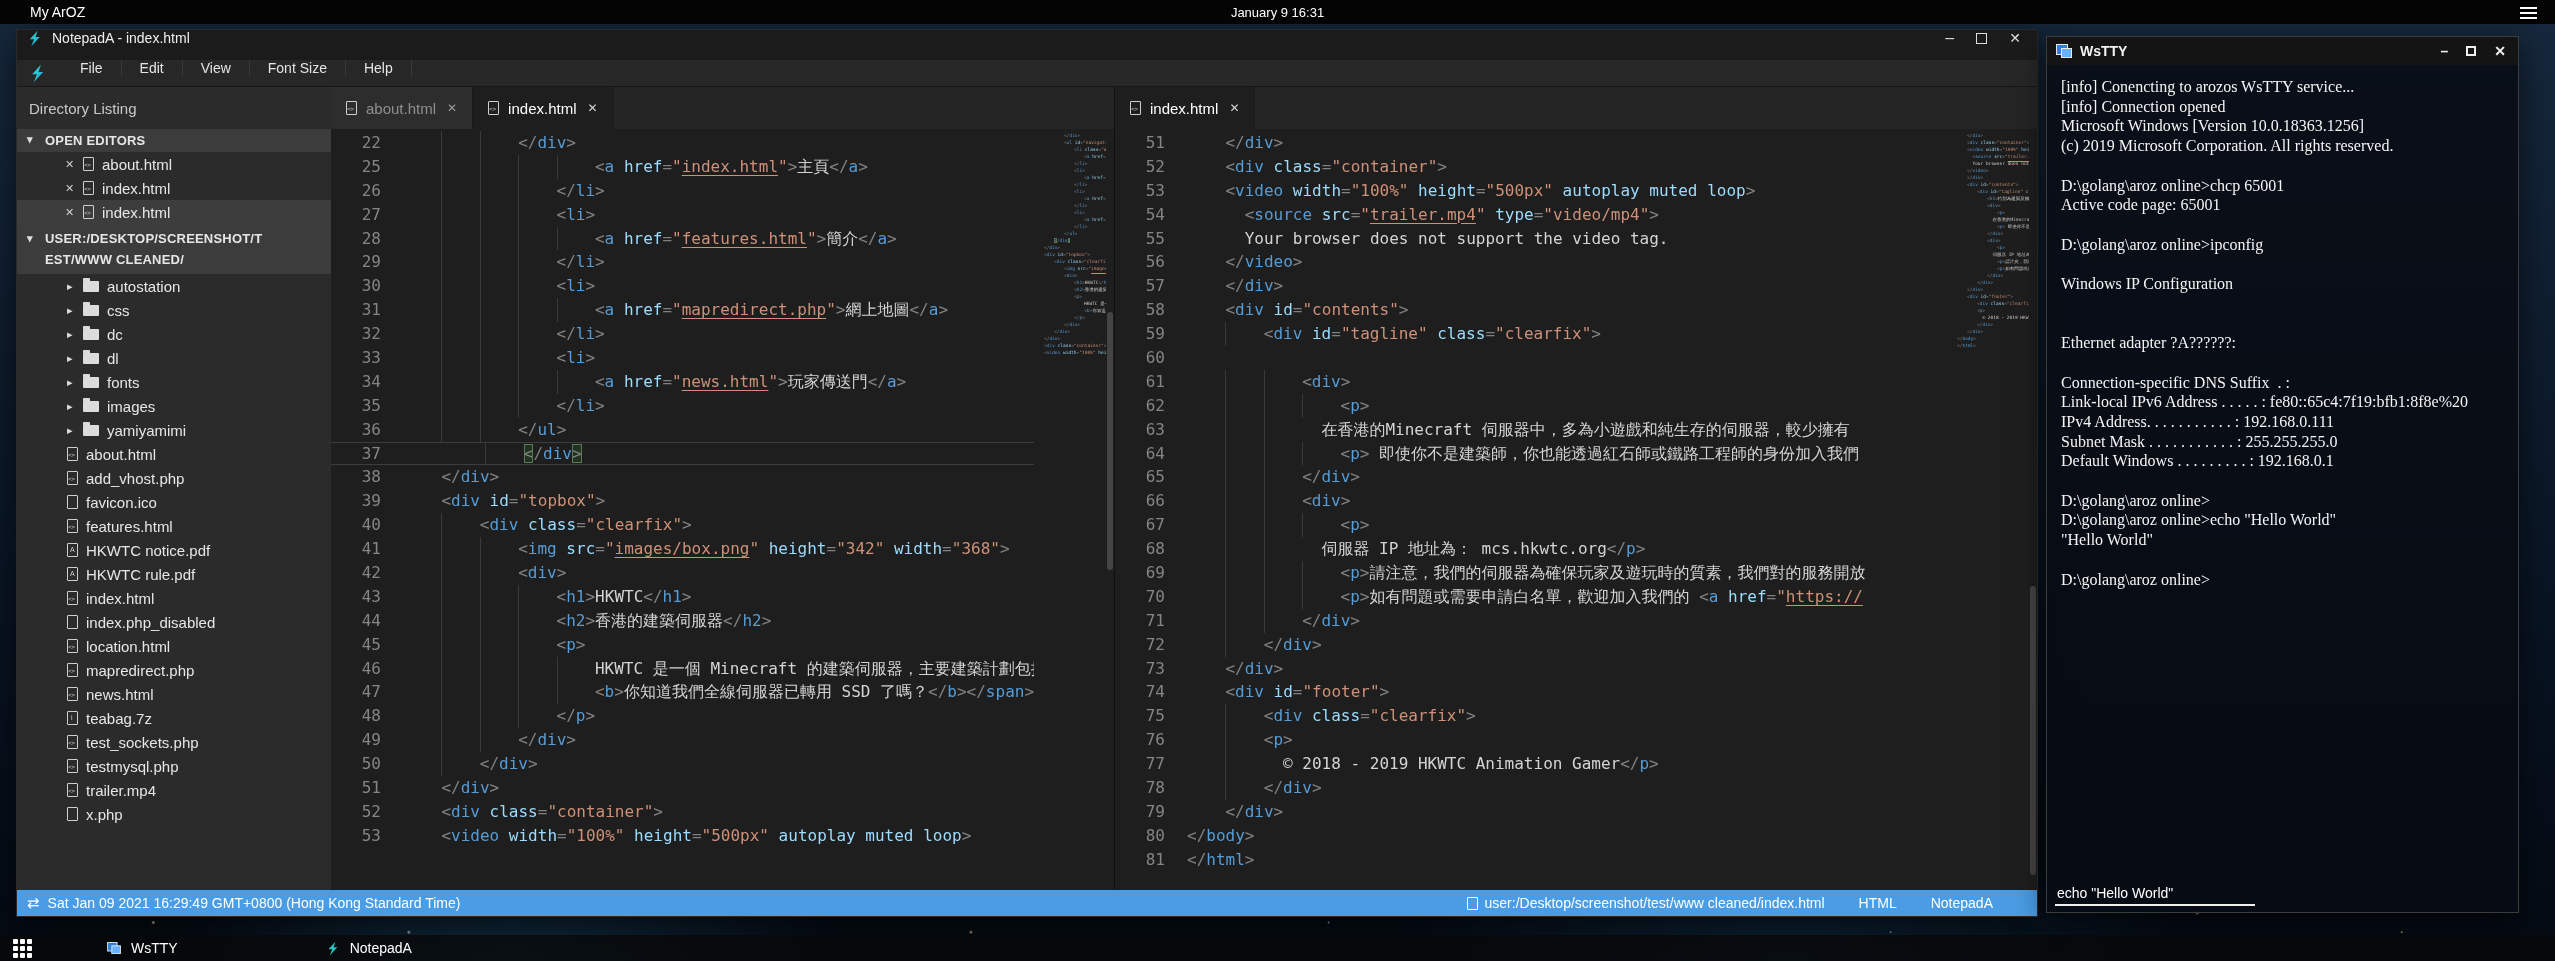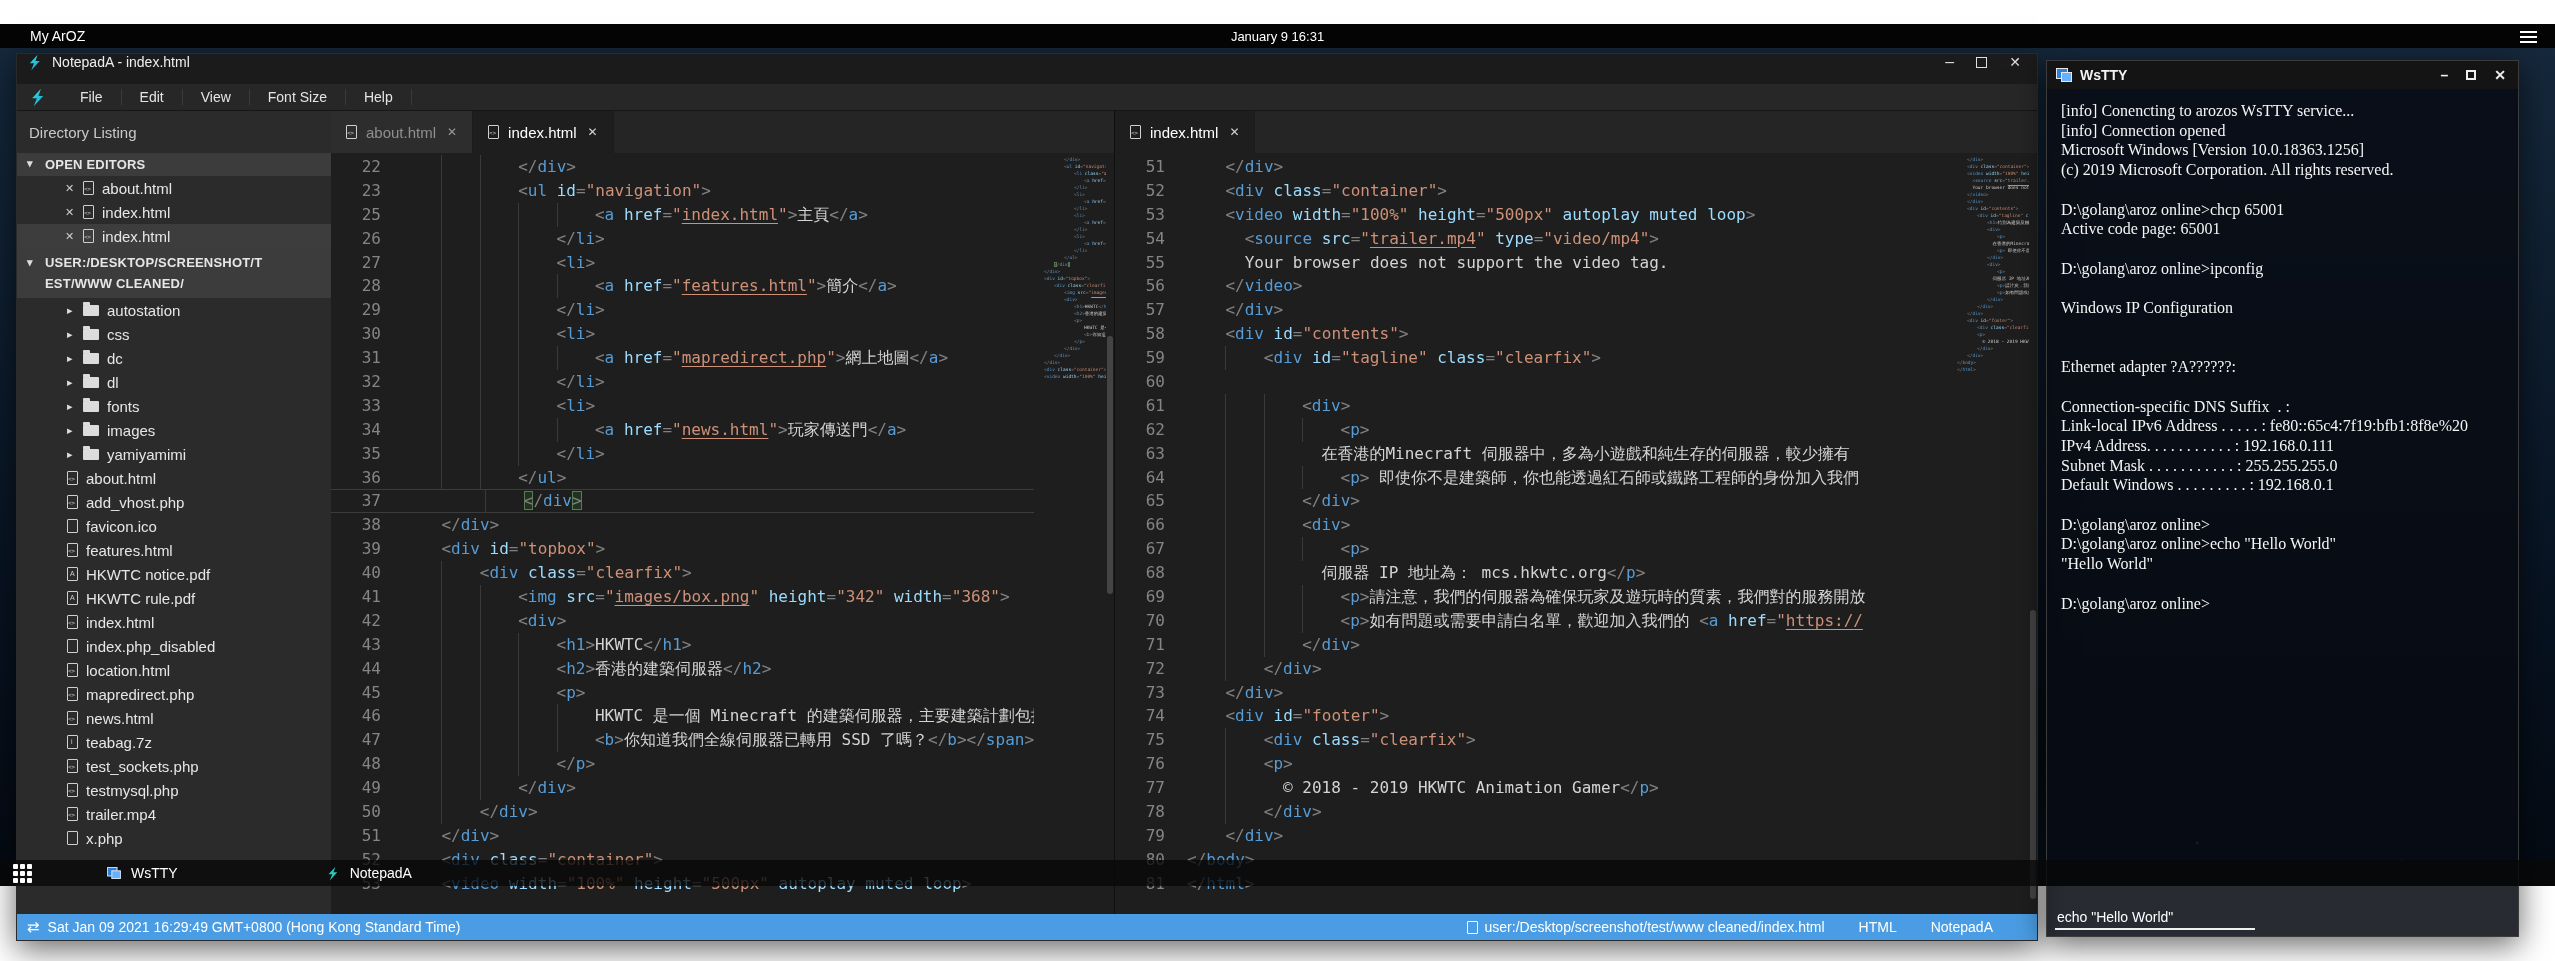--- a/index.html
+++ b/index.html
@@ -1,34 +1,33 @@
 <!DOCTYPE html>
 <html><head>
 <meta charset="utf-8">
 <style>
   * { margin:0; padding:0; box-sizing:border-box; }
   html,body { width:2555px; height:961px; overflow:hidden; font-family:"Liberation Sans",sans-serif; }
 
   
-  #desktop { position:relative; width:2555px; height:862px;
+  #desktop { position:relative; width:2555px; height:961px;
     background:
       radial-gradient(3px 3px at 6% 96%, rgba(255,230,170,.9), transparent 70%),
       radial-gradient(2px 2px at 11% 93%, rgba(160,230,255,.8), transparent 70%),
       radial-gradient(3px 3px at 16% 97%, rgba(255,255,255,.7), transparent 70%),
       radial-gradient(2px 2px at 27% 95%, rgba(120,220,255,.8), transparent 70%),
       radial-gradient(3px 3px at 38% 97%, rgba(255,210,140,.8), transparent 70%),
       radial-gradient(2px 2px at 52% 96%, rgba(200,240,255,.8), transparent 70%),
       radial-gradient(3px 3px at 63% 94%, rgba(255,235,170,.9), transparent 70%),
       radial-gradient(2px 2px at 74% 97%, rgba(150,230,255,.8), transparent 70%),
       radial-gradient(3px 3px at 86% 95%, rgba(255,255,255,.7), transparent 70%),
       radial-gradient(2px 2px at 94% 97%, rgba(255,215,150,.8), transparent 70%),
       radial-gradient(420px 160px at 20% 100%, rgba(40,110,150,.35), transparent 80%),
       radial-gradient(500px 180px at 70% 100%, rgba(30,90,130,.3), transparent 80%),
       linear-gradient(180deg,#16293d 0%, #0e1d2e 35%, #071220 70%, #040a12 100%);
-    margin-top: 24px;
   }
 
   
   #topbar { position:absolute; left:0; top:0; width:2555px; height:24px; background:#040404;
     display:flex; align-items:center; color:#fff; z-index:50; }
   #topbar .brand { margin-left:30px; font-size:14px; }
   #topbar .clock { position:absolute; left:50%; transform:translateX(-50%); font-size:13px; }
   #topbar .burger { position:absolute; right:18px; top:7px; width:17px; }
   #topbar .burger i { display:block; height:2px; background:#fff; margin-bottom:3px; }
 
@@ -36,21 +35,21 @@
   .win { position:absolute; box-shadow:0 8px 30px rgba(0,0,0,.6); border:1px solid #2a2a2a; }
 
   
   #np { left:16px; top:29px; width:2022px; height:888px; background:#1e1e1e; display:flex; flex-direction:column; }
   .np-title { height:30px; background:#1b1b1b; display:flex; align-items:flex-start; color:#eee; font-size:14px; flex:0 0 30px; }
   .np-title .lg { margin:0 8px 0 10px; }
   .np-ctrl { margin-left:auto; display:flex; align-items:center; gap:22px; padding-right:16px; color:#ddd; }
   .np-ctrl .c-min { font-size:16px; line-height:10px; cursor:pointer; }
   .np-ctrl .c-max { width:11px; height:11px; border:1.5px solid #ddd; cursor:pointer; }
   .np-ctrl .c-cls { font-size:14px; cursor:pointer; }
-  .np-menu { height:27px; background:#272727; border-bottom:1px solid #161616; display:flex; align-items:center; color:#e4e4e4; font-size:14px; flex:0 0 27px; }
+  .np-menu { height:27px; background:#272727; border-bottom:1px solid #161616; display:flex; align-items:flex-start; color:#e4e4e4; font-size:14px; flex:0 0 27px; }
   .np-menu .lg { align-self:center; margin:0 14px 0 12px; }
   .menu-item { display:flex; align-items:center; padding:0 18px; border-right:1px solid #3a3a3a; cursor:pointer; }
   .np-main { flex:1; display:flex; min-height:0; }
   .np-status { flex:0 0 26px; background:#4a9de4; color:#fff; font-size:14px; display:flex; align-items:center; }
   .np-status .sy { margin:0 8px 0 10px; font-size:15px; }
   .np-status .right { margin-left:auto; display:flex; align-items:center; gap:34px; padding-right:44px; }
   .np-status .fic2 { width:11px; height:13px; border:1.5px solid #fff; border-radius:1px; margin-right:7px; }
   .np-status .pathwrap { display:flex; align-items:center; }
 
   
@@ -321,24 +320,20 @@
               <span class="tx">✕</span>
             </div>
           </div>
           <div class="codearea">
             <div class="lines">
               <div class="line">
                 <span class="num">22</span>
                 <span class="cw"><span class="ig ig0"></span><span class="ig"></span><span class="ig"></span><span class="c-p">&lt;/</span><span class="c-t">div</span><span class="c-p">&gt;</span></span>
               </div>
               <div class="line">
-                <span class="num">23</span>
-                <span class="cw"><span class="ig ig0"></span><span class="ig"></span><span class="ig"></span><span class="c-p">&lt;</span><span class="c-t">ul</span><span class="c-x"> </span><span class="c-a">id</span><span class="c-p">=</span><span class="c-s">"navigation"</span><span class="c-p">&gt;</span></span>
-              </div>
-              <div class="line">
                 <span class="num">25</span>
                 <span class="cw"><span class="ig ig0"></span><span class="ig"></span><span class="ig"></span><span class="ig"></span><span class="ig"></span><span class="c-p">&lt;</span><span class="c-t">a</span><span class="c-x"> </span><span class="c-a">href</span><span class="c-p">=</span><span class="c-s">"</span><span class="c-l">index.html</span><span class="c-s">"</span><span class="c-p">&gt;</span><span class="c-x">主頁</span><span class="c-p">&lt;/</span><span class="c-t">a</span><span class="c-p">&gt;</span></span>
               </div>
               <div class="line">
                 <span class="num">26</span>
                 <span class="cw"><span class="ig ig0"></span><span class="ig"></span><span class="ig"></span><span class="ig"></span><span class="c-p">&lt;/</span><span class="c-t">li</span><span class="c-p">&gt;</span></span>
               </div>
               <div class="line">
                 <span class="num">27</span>
                 <span class="cw"><span class="ig ig0"></span><span class="ig"></span><span class="ig"></span><span class="ig"></span><span class="c-p">&lt;</span><span class="c-t">li</span><span class="c-p">&gt;</span></span>

